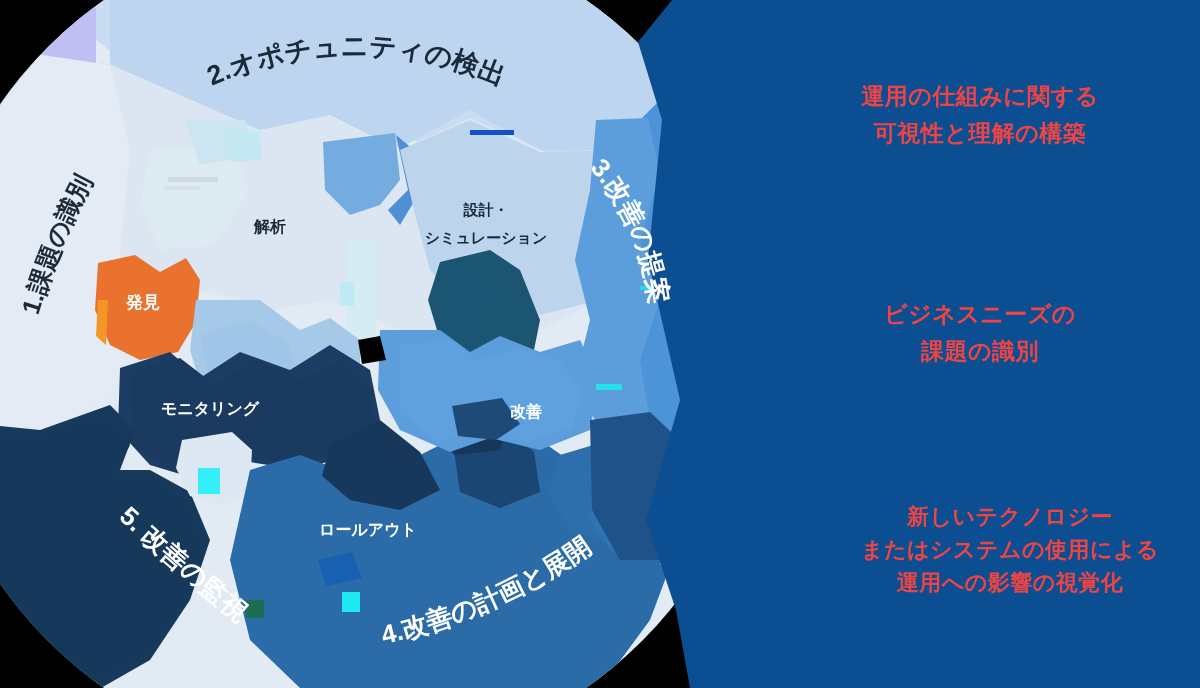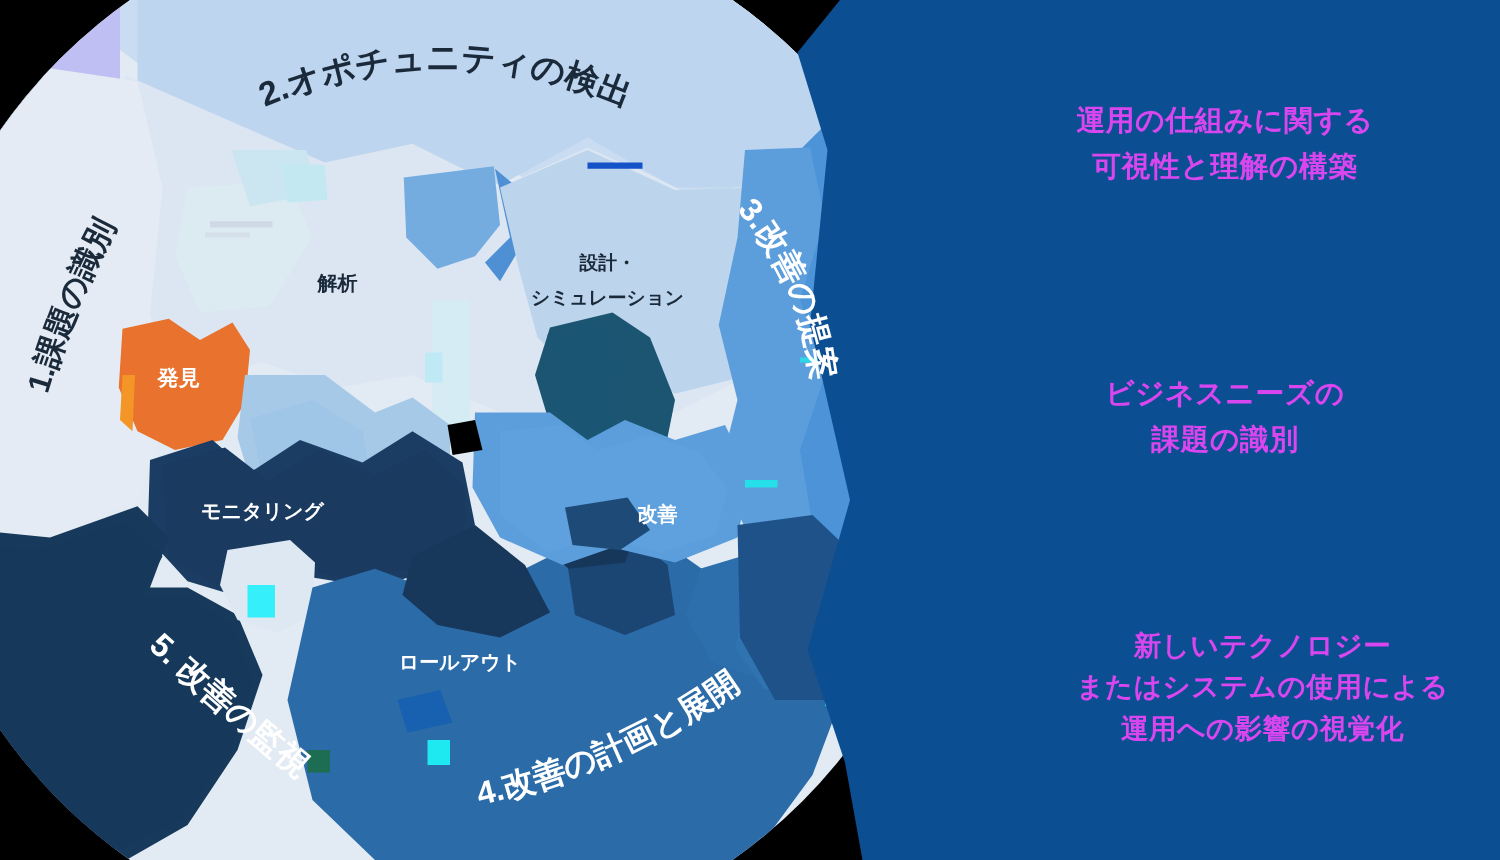--- a/index.html
+++ b/index.html
@@ -17,21 +17,21 @@
   }
   #map-svg {
     position: absolute;
     left: 0;
     top: 0;
     width: 1200px;
     height: 688px;
   }
   .panel-text {
     position: absolute;
-    color: #d946ef;
+    color: #ef4444;
     text-align: center;
     font-weight: bold;
     letter-spacing: 0.5px;
     line-height: 1.62;
     white-space: pre-line;
     font-family: "Liberation Sans", "DejaVu Sans", sans-serif;
   }
   #panel-text-1 {
     left: 760px; top: 78px; width: 440px; font-size: 23px;
   }

